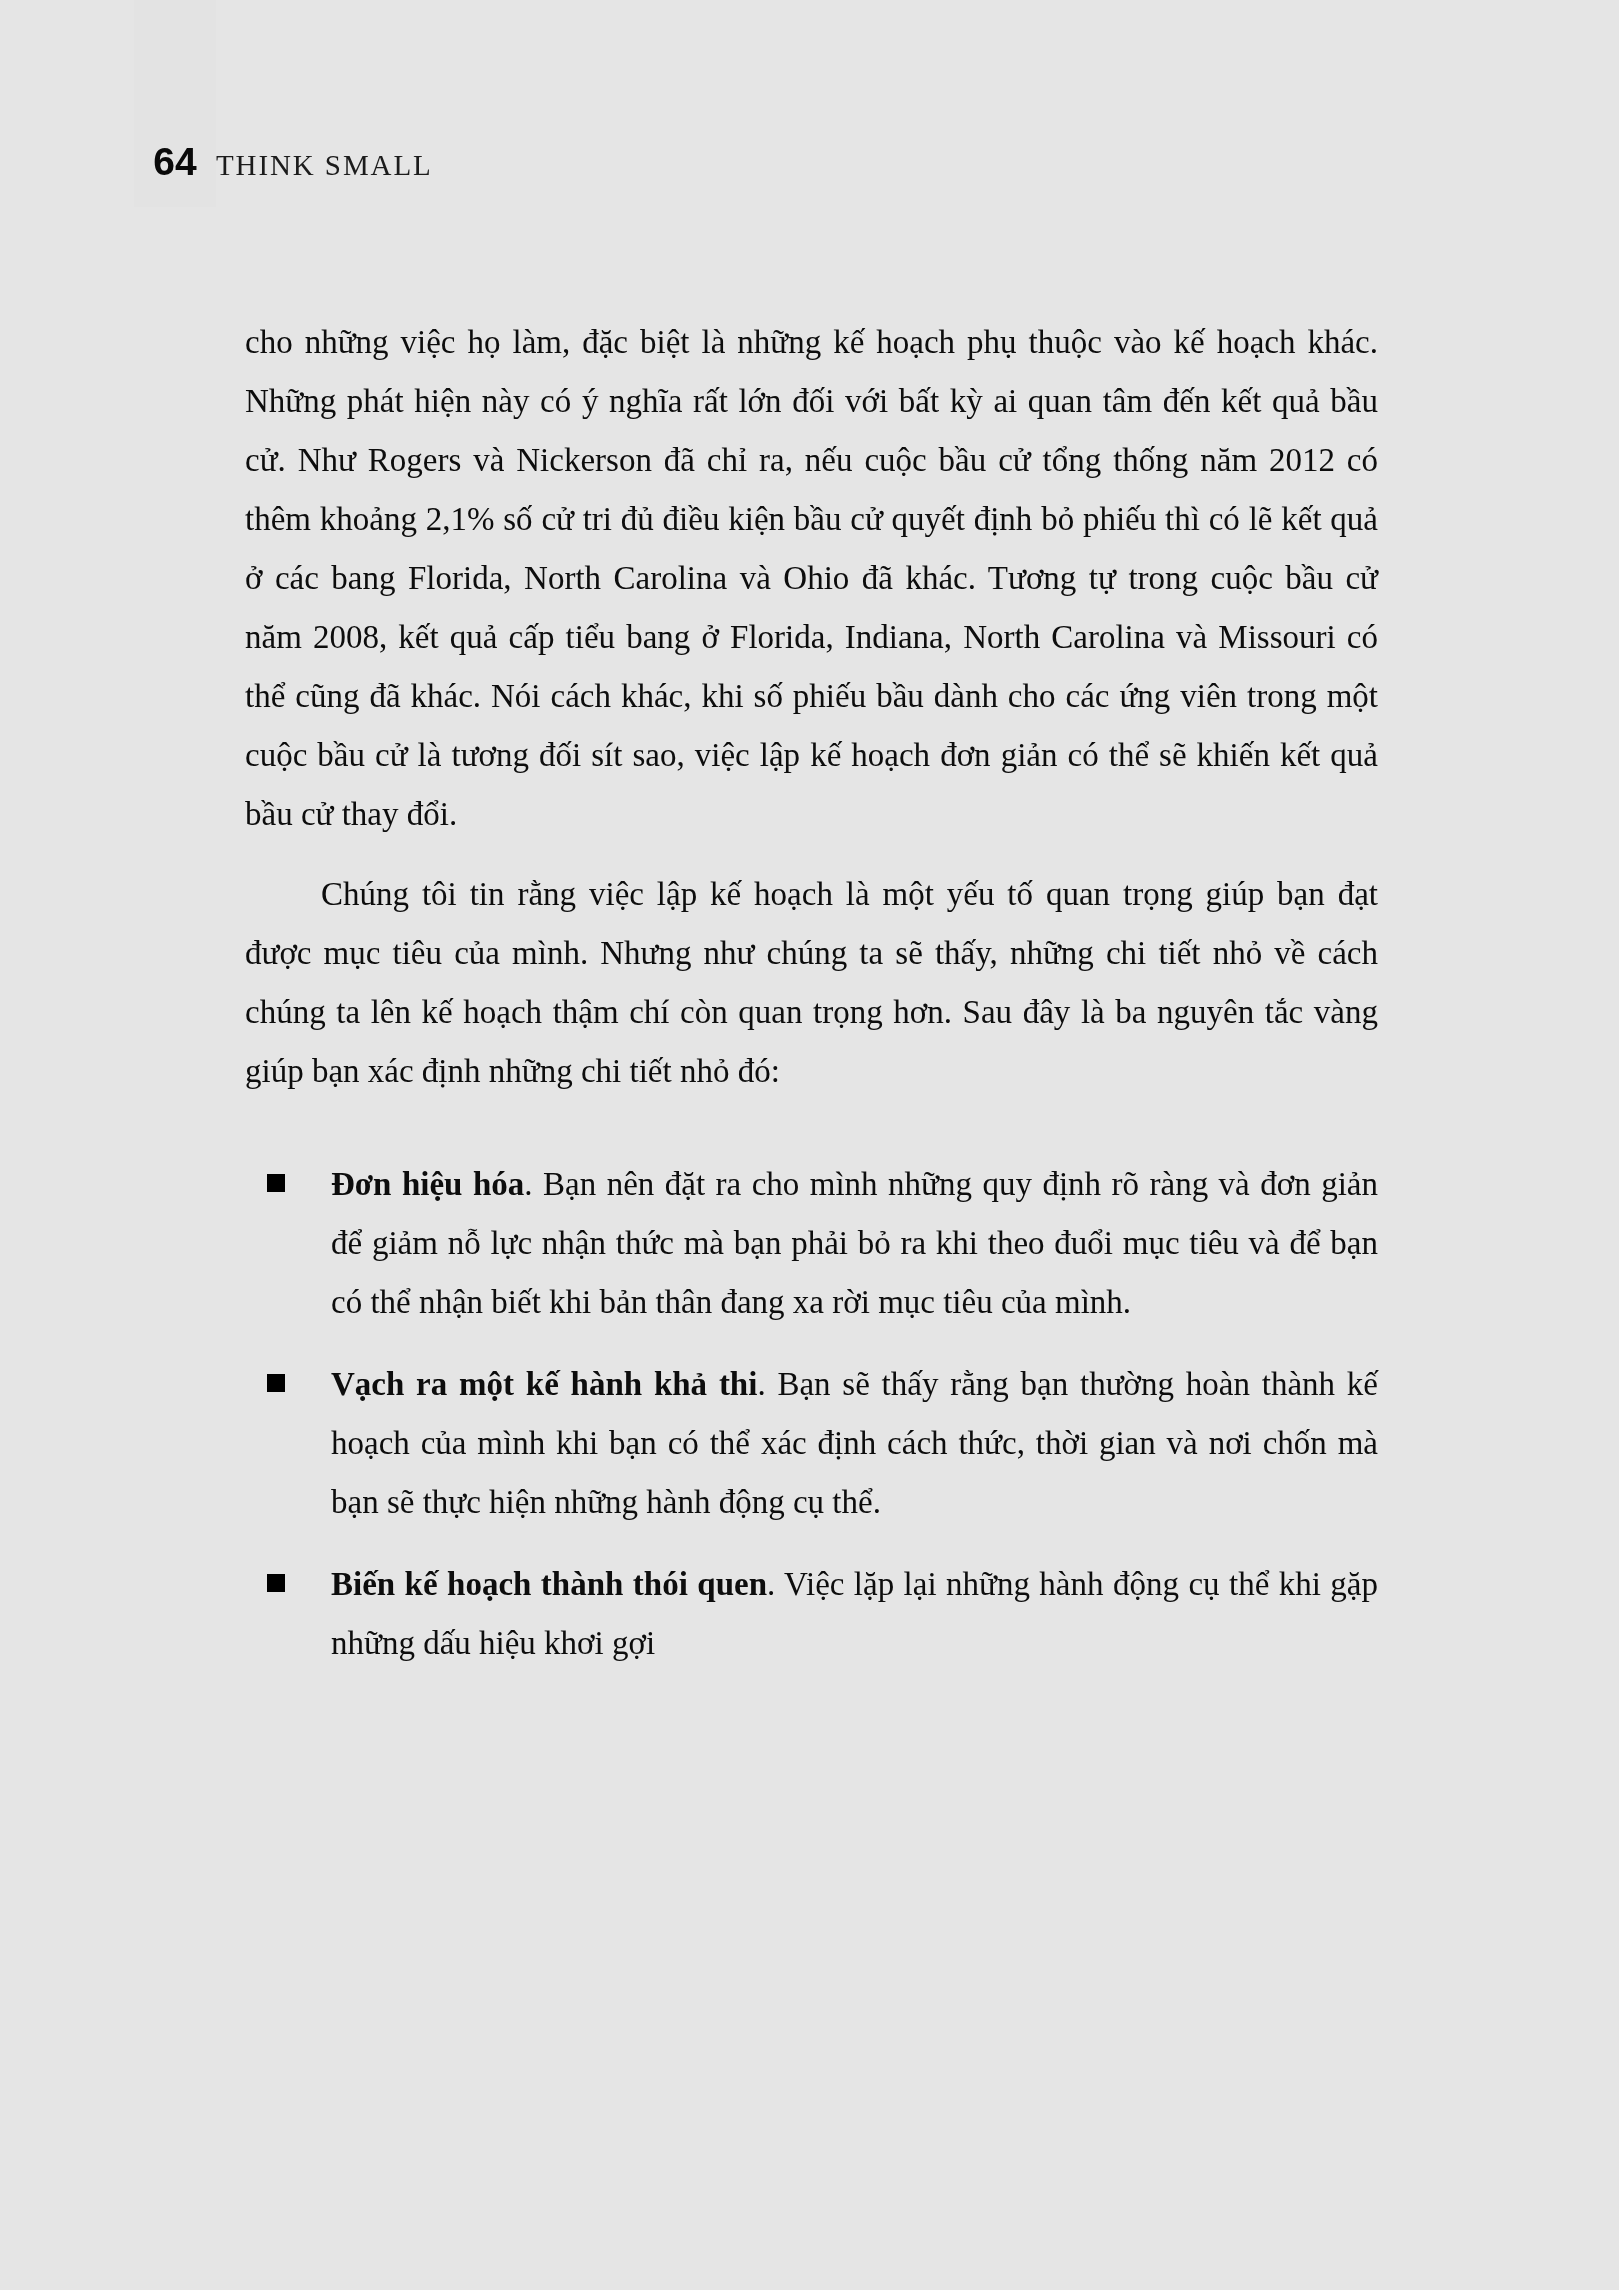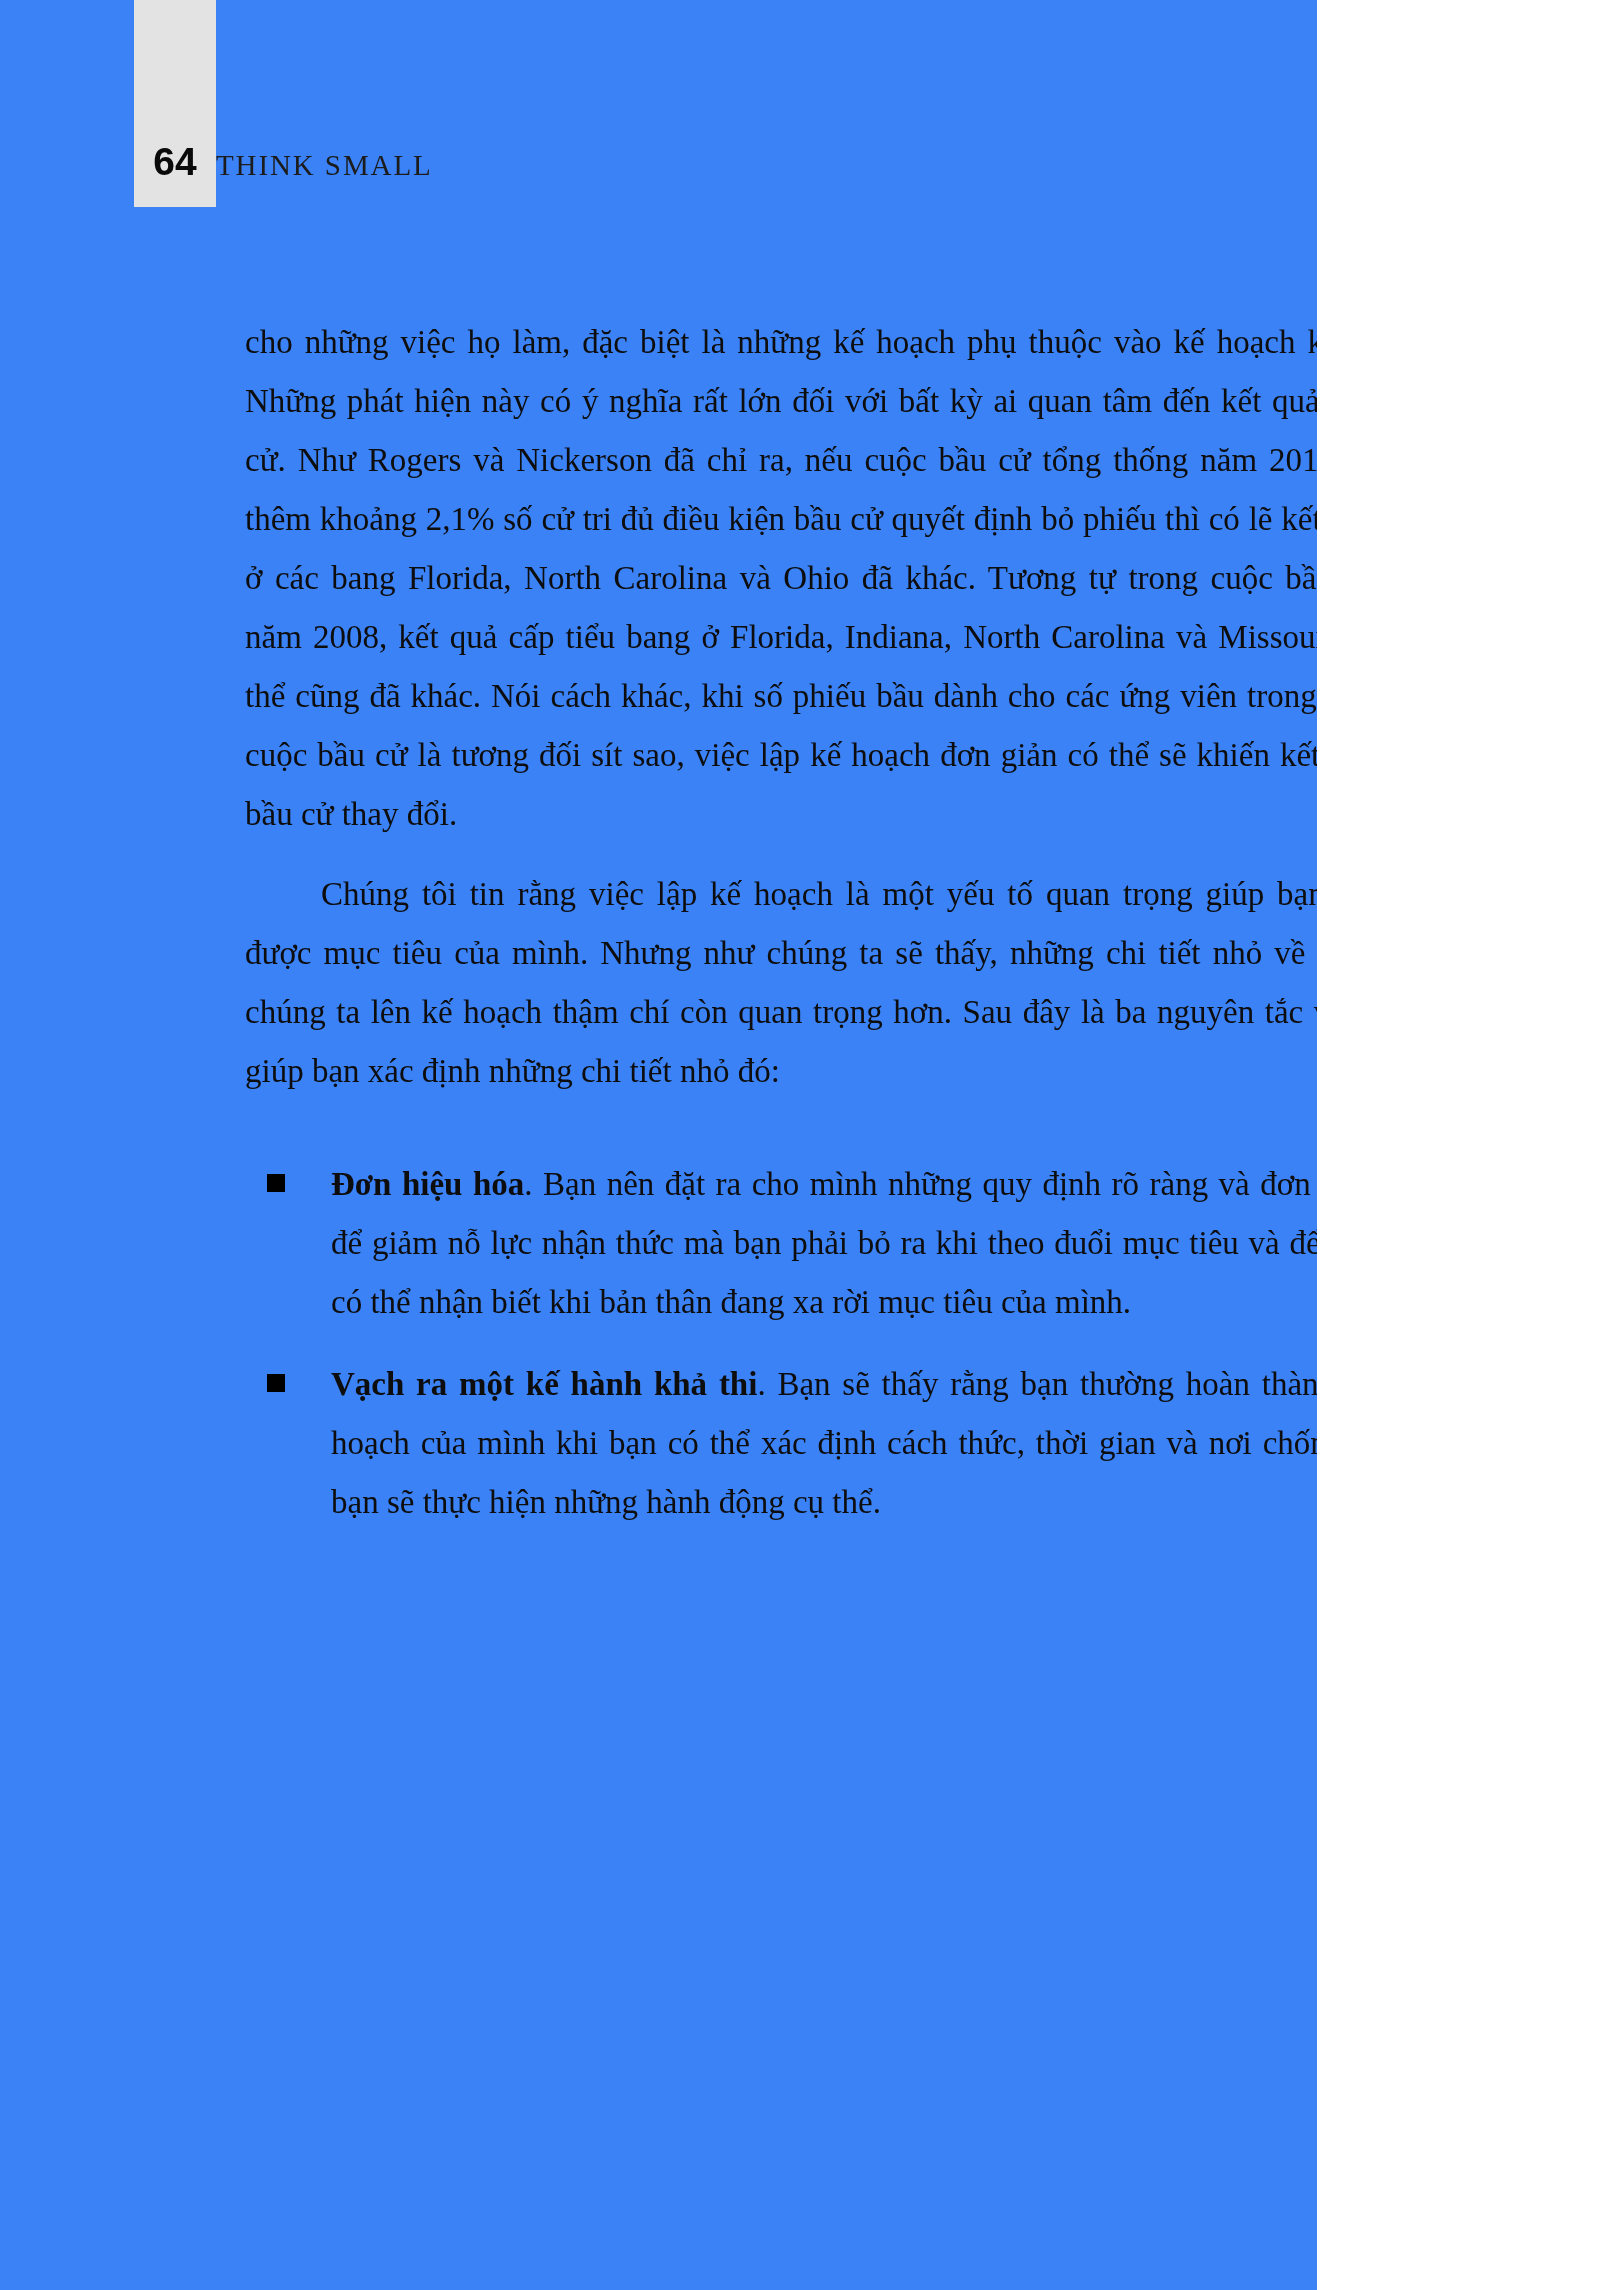--- a/index.html
+++ b/index.html
@@ -3,23 +3,23 @@
 <meta charset="utf-8">
 <title>Think Small — p.64</title>
 <style>
   html, body {
     margin: 0;
     padding: 0;
     background: #ffffff;
   }
   .page {
     position: relative;
-    width: 1317px;
+    width: 1619px;
     height: 2290px;
-    background: #3b82f6;
+    background: #e5e5e5;
     overflow: hidden;
     font-family: "Liberation Serif", "DejaVu Serif", serif;
     color: #0d0d0d;
   }
   .gray-bar {
     position: absolute;
     left: 134px;
     top: 0;
     width: 82px;
     height: 207px;
@@ -112,18 +112,22 @@
 
     <ul class="golden-rules">
       <li>
         <span class="bullet-square"></span>
         <span class="bullet-lead">Đơn hiệu hóa</span><span>. Bạn nên đặt ra cho mình những quy định rõ ràng và đơn giản để giảm nỗ lực nhận thức mà bạn phải bỏ ra khi theo đuổi mục tiêu và để bạn có thể nhận biết khi bản thân đang xa rời mục tiêu của mình.</span>
       </li>
       <li>
         <span class="bullet-square"></span>
         <span class="bullet-lead">Vạch ra một kế hành khả thi</span><span>. Bạn sẽ thấy rằng bạn thường hoàn thành kế hoạch của mình khi bạn có thể xác định cách thức, thời gian và nơi chốn mà bạn sẽ thực hiện những hành động cụ thể.</span>
       </li>
+      <li>
+        <span class="bullet-square"></span>
+        <span class="bullet-lead">Biến kế hoạch thành thói quen</span><span>. Việc lặp lại những hành động cụ thể khi gặp những dấu hiệu khơi gợi</span>
+      </li>
     </ul>
 
   </div>
 
 </div>
 
 
 </body></html>

